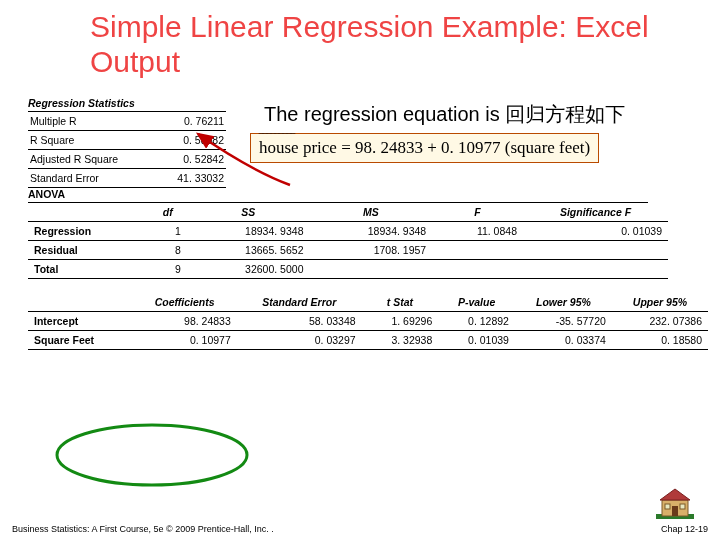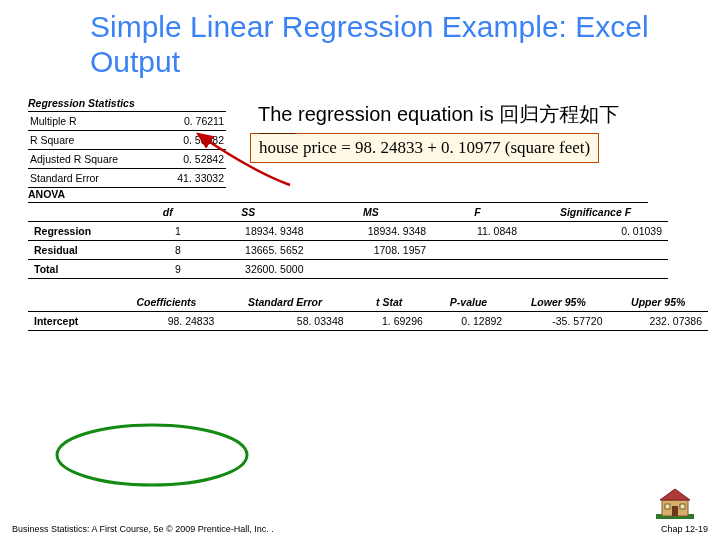--- a/index.html
+++ b/index.html
@@ -9,21 +9,21 @@
     height: 540px;
     font-family: Arial, sans-serif;
     background: #fff;
     position: relative;
     overflow: hidden;
   }
   .title {
     font-size: 30px;
     padding: 10px 0 10px 90px;
     line-height: 1.15;
-    color: #3b82f6;
+    color: #ef4444;
   }
   .content {
     position: relative;
     padding: 8px 8px 0 28px;
     font-size: 10.5px;
   }
   .stats-heading {
     font-weight: bold;
     font-style: italic;
     padding-bottom: 2px;
@@ -36,21 +36,21 @@
   }
   table.stats td {
     padding: 3px 2px;
     border-bottom: 1px solid #000;
   }
   table.stats td.label { font-weight: normal; width: 120px; }
   table.stats td.val { text-align: right; }
 
   .annot {
     position: absolute;
-    left: 258px;
+    left: 264px;
     top: 12px;
     font-size: 20px;
   }
   .equation-box {
     position: absolute;
     left: 250px;
     top: 44px;
     border: 1px solid #b94a00;
     background: #fff9e5;
     padding: 4px 8px;
@@ -195,20 +195,29 @@
     </tr>
     <tr>
           <td>Intercept</td>
           <td>98. 24833</td>
           <td>58. 03348</td>
           <td>1. 69296</td>
           <td>0. 12892</td>
           <td>-35. 57720</td>
           <td>232. 07386</td>
         </tr>
+    <tr>
+          <td>Square Feet</td>
+          <td>0. 10977</td>
+          <td>0. 03297</td>
+          <td>3. 32938</td>
+          <td>0. 01039</td>
+          <td>0. 03374</td>
+          <td>0. 18580</td>
+        </tr>
   </tbody>
     </table>
 
 </div>
 
 <svg class="ellipse" style="left:52px;top:420px;" width="200" height="70">
   <ellipse cx="100" cy="35" rx="95" ry="30" fill="none" stroke="#138a13" stroke-width="3"></ellipse>
 </svg>
 
 <svg class="arrow" style="left:190px;top:130px;" width="110" height="60">

